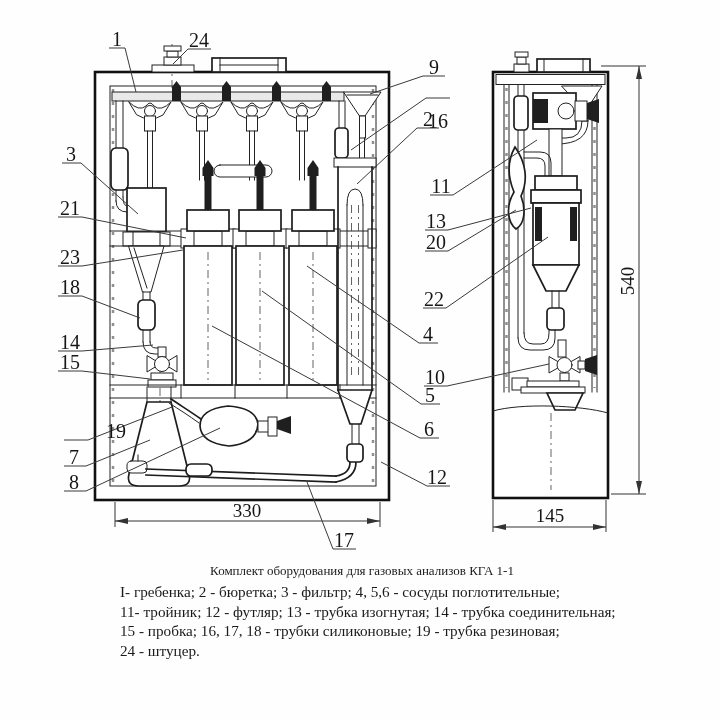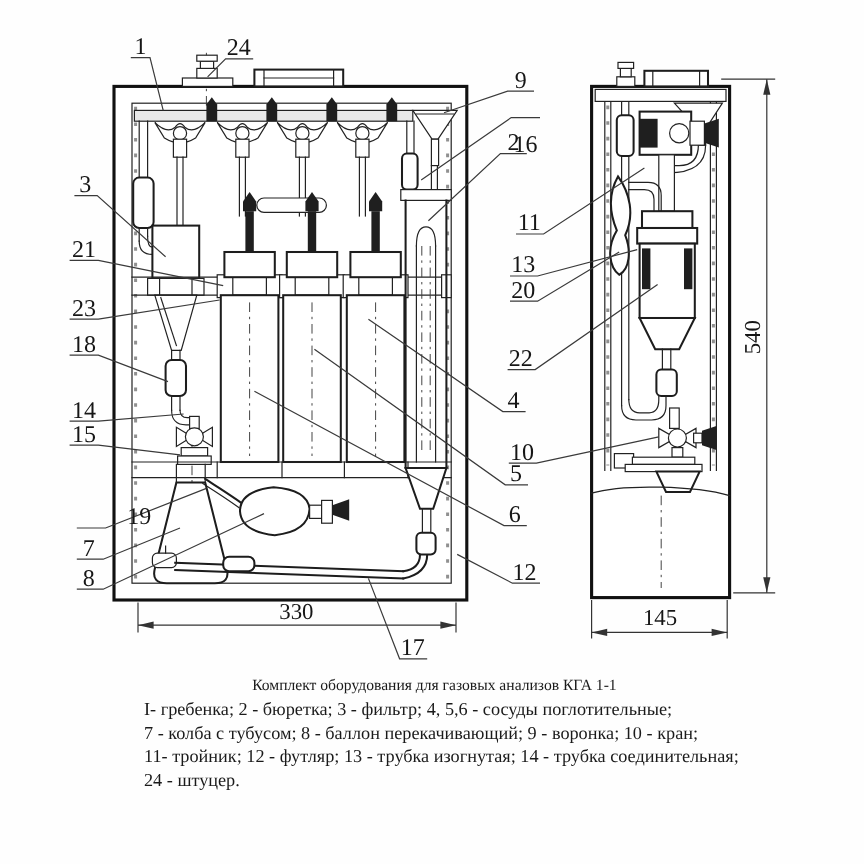--- a/index.html
+++ b/index.html
@@ -362,19 +362,19 @@
     </div>
 
   <div class="dimlbl" style="left:247px;top:511px;">330</div>
   <div class="dimlbl" style="left:550px;top:516px;">145</div>
   <div class="dimlbl vert" style="left:628px;top:281px;">540</div>
 
   <div class="caption">
     <div class="caption-title">Комплект оборудования для газовых анализов КГА 1-1</div>
     <div>
         <div class="legend-line">I- гребенка; 2 - бюретка; 3 - фильтр; 4, 5,6 - сосуды поглотительные;</div>
-        <div class="legend-line">7 - колба с тубусом; 8 - баллон перекачивающий; 9 - воронка; 10 - кран;</div>
         <div class="legend-line">11- тройник; 12 - футляр; 13 - трубка изогнутая; 14 - трубка соединительная;</div>
+        <div class="legend-line">15 - пробка; 16, 17, 18 - трубки силиконовые; 19 - трубка резиновая;</div>
         <div class="legend-line">24 - штуцер.</div>
       </div>
   </div>
 
 </div>
 
 </body></html>

